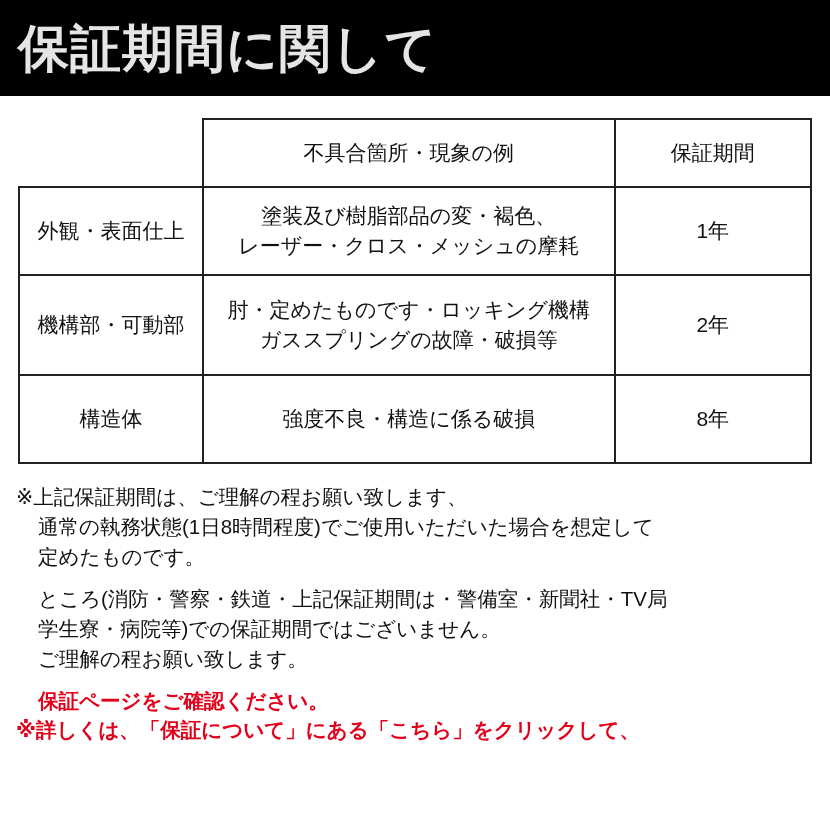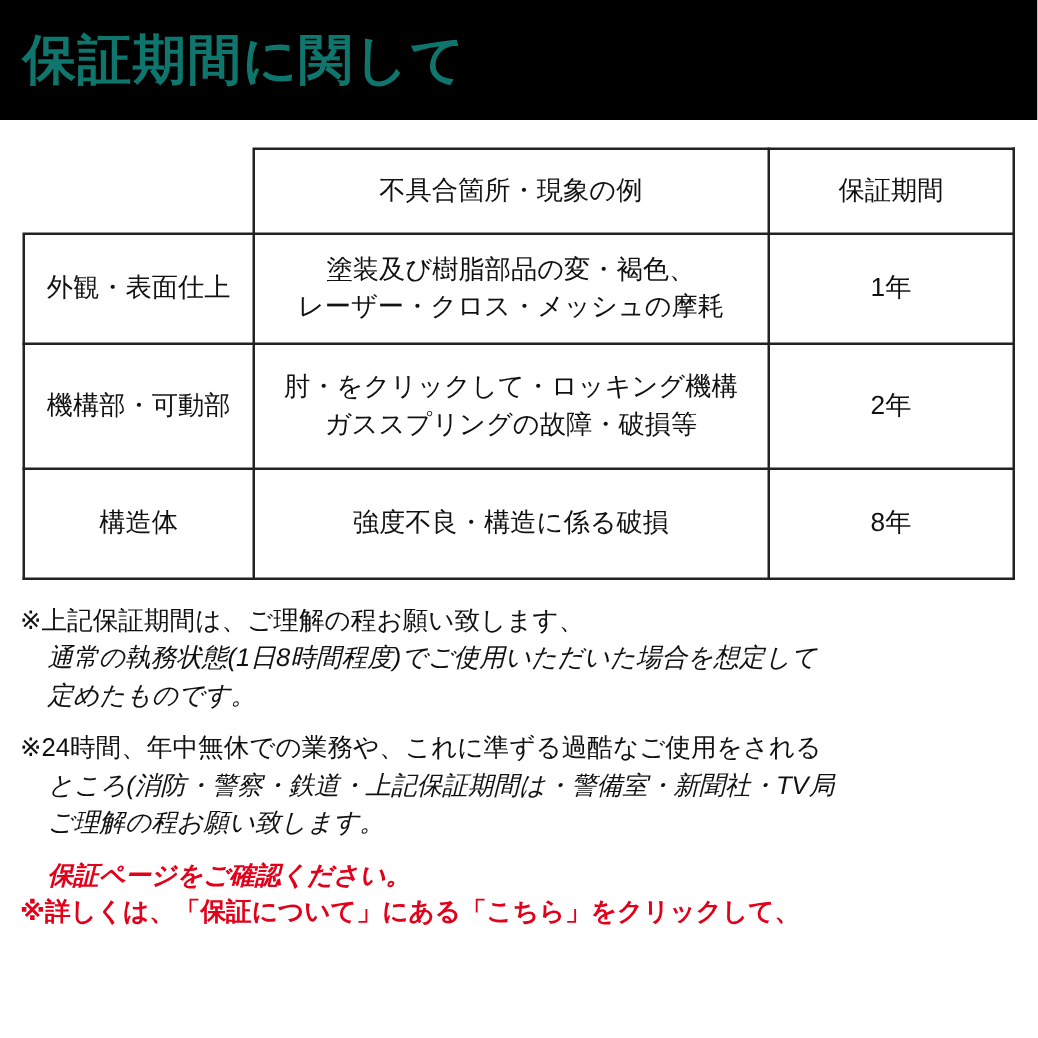--- a/index.html
+++ b/index.html
@@ -24,22 +24,22 @@
   
   .header-band {
     background: #000000;
     height: 96px;
     display: flex;
     align-items: center;
     padding: 0 18px;
     box-sizing: border-box;
   }
   .header-title {
-    color: #0f766e;
-    font-size: 43px;
+    color: #e5e5e5;
+    font-size: 51px;
     font-weight: bold;
     letter-spacing: 1px;
     line-height: 1;
     text-align: center;
   }
 
   
   .table-wrap {
     padding: 22px 18px 0 18px;
     box-sizing: border-box;
@@ -99,21 +99,21 @@
     font-size: 20.5px;
     line-height: 1.46;
   }
   .note {
     margin-bottom: 12px;
   }
   .note .line {
     display: block;
     white-space: nowrap;
   }
-  .indent1 { padding-left: 22px; font-style: italic; }
+  .indent1 { padding-left: 22px; }
   .note-warning {
     color: #e2001a;
     font-weight: bold;
     margin-top: 10px;
   }
   .note-warning .line { white-space: nowrap; }
 </style>
 </head>
 <body>
 
@@ -140,21 +140,21 @@
               <span>塗装及び樹脂部品の変・褐色、</span>
               <span>レーザー・クロス・メッシュの摩耗</span>
             </div>
           </td>
           <td class="col-term row-term">1年</td>
         </tr>
         <tr class="r2">
           <td class="col-cat row-cat">機構部・可動部</td>
           <td class="col-desc row-desc">
             <div class="desc-lines">
-              <span>肘・をクリックして・ロッキング機構</span>
+              <span>肘・定めたものです・ロッキング機構</span>
               <span>ガススプリングの故障・破損等</span>
             </div>
           </td>
           <td class="col-term row-term">2年</td>
         </tr>
         <tr class="r3">
           <td class="col-cat row-cat">構造体</td>
           <td class="col-desc row-desc">
             <div class="desc-lines">
               <span>強度不良・構造に係る破損</span>
@@ -168,22 +168,22 @@
 
   <div class="notes">
 
     <div class="note">
       <span class="line">※上記保証期間は、ご理解の程お願い致します、</span>
       <span class="line indent1">通常の執務状態(1日8時間程度)でご使用いただいた場合を想定して</span>
       <span class="line indent1">定めたものです。</span>
     </div>
 
     <div class="note">
-      <span class="line">※24時間、年中無休での業務や、これに準ずる過酷なご使用をされる</span>
       <span class="line indent1">ところ(消防・警察・鉄道・上記保証期間は・警備室・新聞社・TV局</span>
+      <span class="line indent1">学生寮・病院等)での保証期間ではございません。</span>
       <span class="line indent1">ご理解の程お願い致します。</span>
     </div>
 
     <div class="note note-warning" style="color: rgb(226, 0, 26);">
       <span class="line indent1">保証ページをご確認ください。</span>
       <span class="line">※詳しくは、「保証について」にある「こちら」をクリックして、</span>
     </div>
 
   </div>
 

